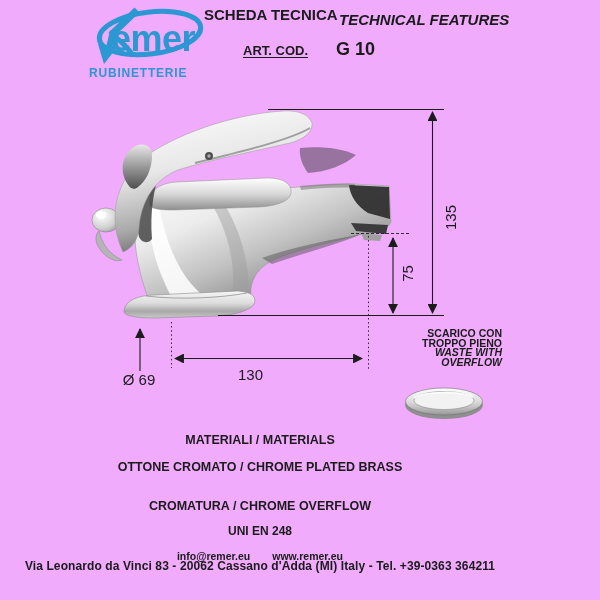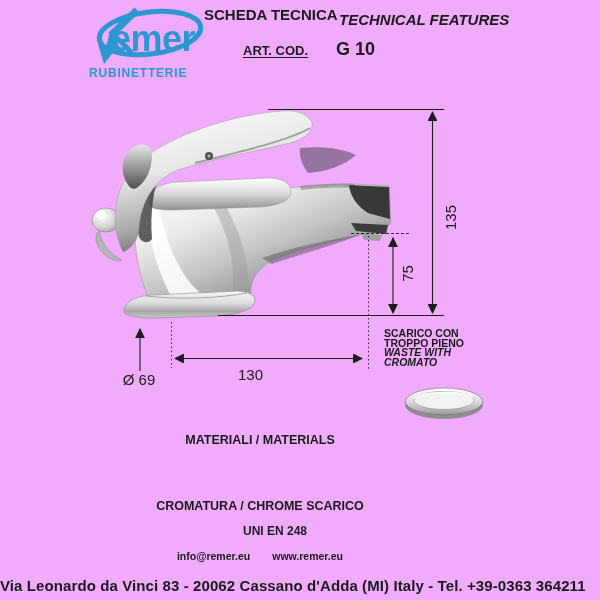--- a/index.html
+++ b/index.html
@@ -14,27 +14,27 @@
   .title-it   { left:204px; top:6px;  font-size:15px; font-weight:bold; }
   .title-en   { left:339px; top:11px;  font-size:15px; font-weight:bold; font-style:italic;text-align:center; }
   .artcod     { left:243px; top:43px;  font-size:13px; font-weight:bold; text-decoration:underline; text-underline-offset:2px; }
   .artval     { left:336px; top:39px;  font-size:18px; font-weight:bold; }
   .dim        { font-size:15px; color:#1b1b1b; }
   .vdim       { transform:rotate(-90deg); text-align:center; width:40px; }
   .dim135     { left:430px; top:209px; }
   .dim75      { left:387px; top:265px; }
   .dim130     { left:238px; top:366px; width:60px; text-align:left; }
   .dim54      { left:104px; top:371px; width:70px; text-align:center; }
-  .waste-note { left:384px; top:329px; width:118px; text-align:left;
+  .waste-note { left:384px; top:329px; width:118px; text-align:right;
                 font-size:10.5px; font-weight:bold; line-height:9.7px; white-space:normal; }
   .spec1 { top:433px; font-size:12.5px; font-weight:bold; }
   .spec2 { top:460px; font-size:12.5px; font-weight:bold; }
   .spec3 { top:499px; font-size:12.5px; font-weight:bold; }
-  .spec4 { top:524px; font-size:12px;   font-weight:bold;padding-left:15px; }
-  .addr  { top:559px; font-size:15px; font-weight:bold; letter-spacing:0.1px;margin-top:18px; }
+  .spec4 { top:524px; font-size:12px;   font-weight:bold; }
+  .addr  { top:559px; font-size:12px; font-weight:bold; letter-spacing:0.1px; }
   .links { top:550px; font-size:10.5px; font-weight:bold; }
   .links span { display:inline-block; }
   .links .gap { width:22px; }
 </style>
 </head>
 <body>
 
 <div id="page">
 
   <svg id="gfx" viewBox="0 0 600 600" aria-hidden="true">
@@ -160,25 +160,26 @@
 
   <div class="t dim vdim dim135">135</div>
   <div class="t dim vdim dim75">75</div>
   <div class="t dim dim130">130</div>
   <div class="t dim dim54">Ø 69</div>
 
   <div class="t waste-note">
     <div>SCARICO CON</div>
     <div>TROPPO PIENO</div>
     <div class="i">WASTE WITH</div>
-    <div class="i">CROMATO</div>
+    <div class="i">OVERFLOW</div>
   </div>
 
   <div class="t center600 spec1">MATERIALI / MATERIALS</div>
-  <div class="t center600 spec3">CROMATURA / CHROME SCARICO</div>
+  <div class="t center600 spec2">OTTONE CROMATO / CHROME PLATED BRASS</div>
+  <div class="t center600 spec3">CROMATURA / CHROME OVERFLOW</div>
   <div class="t center600 spec4">UNI EN 248</div>
 
   <div class="t center600 addr">Via Leonardo da Vinci 83 - 20062 Cassano d'Adda (MI) Italy - Tel. +39-0363 364211</div>
   <div class="t center600 links">
     <span>info@remer.eu</span><span class="gap"></span><span>www.remer.eu</span>
   </div>
 
 </div>
 
 </body></html>

